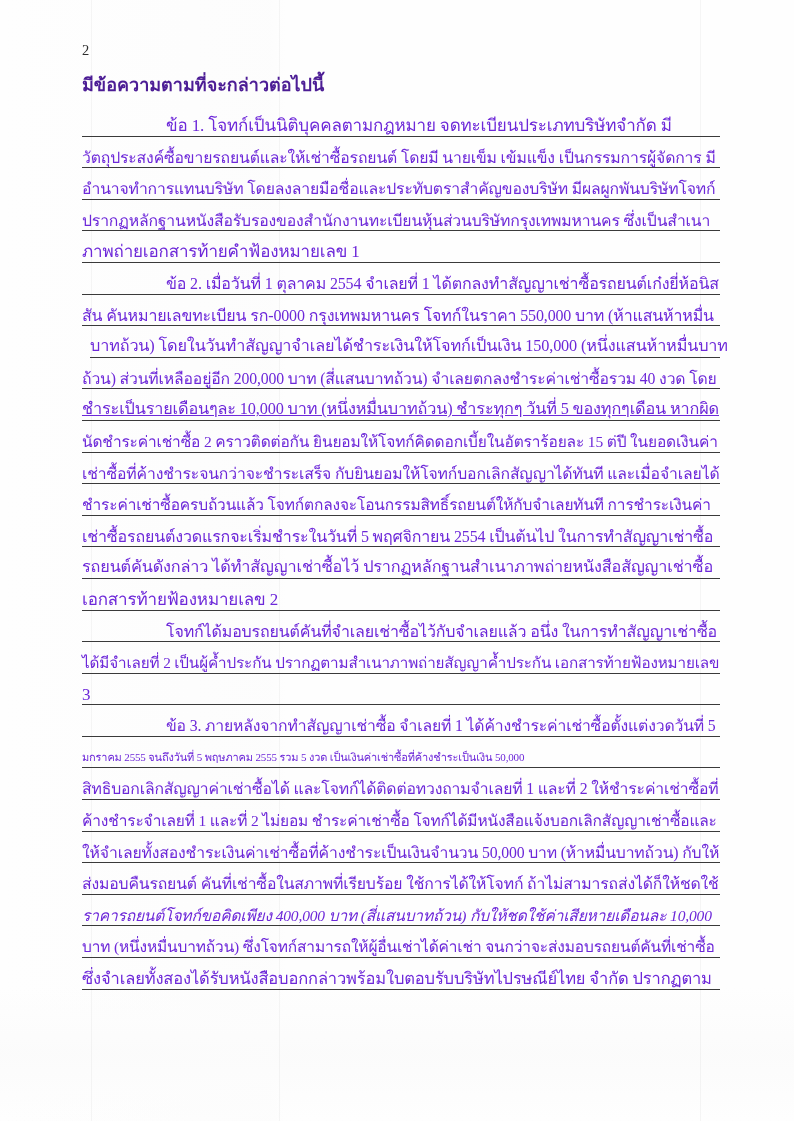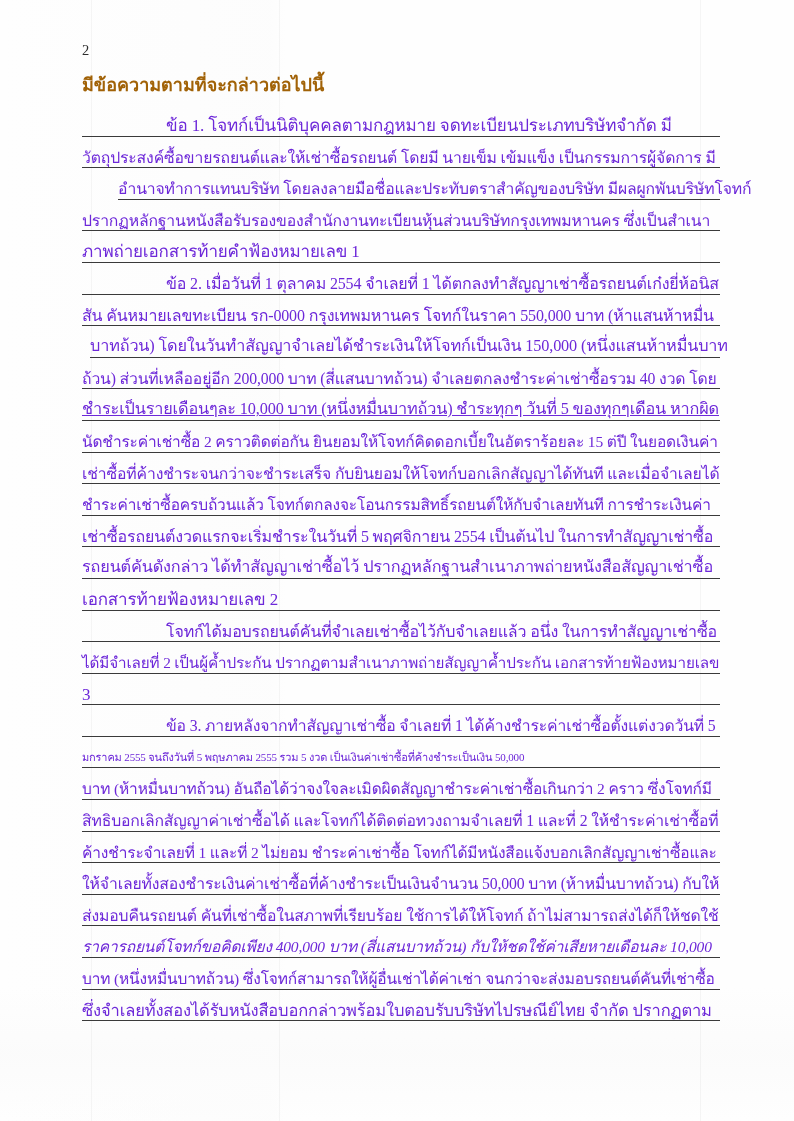--- a/index.html
+++ b/index.html
@@ -50,21 +50,21 @@
     color: #2c2c2c;
     letter-spacing: 0.2px;
     margin: 0 0 10px 0;
     height: 20px;
   }
 
   .doc-heading {
     font-weight: bold;
     font-size: 18px;
     line-height: 30px;
-    color: #a16207;
+    color: #4c1d95;
     margin: 0 0 10px 0;
     white-space: nowrap;
   }
 
   
   .para {
     margin: 0;
   }
   .line {
     display: block;
@@ -104,21 +104,21 @@
 
   <div class="content">
 
     <div class="page-number">2</div>
 
     <div class="doc-heading">มีข้อความตามที่จะกล่าวต่อไปนี้</div>
 
     <div class="para">
       <span class="line ul indent"><span class="txt">ข้อ 1.  โจทก์เป็นนิติบุคคลตามกฎหมาย จดทะเบียนประเภทบริษัทจำกัด มี</span></span>
       <span class="line ul" style="font-size: 15.75px;"><span class="txt">วัตถุประสงค์ซื้อขายรถยนต์และให้เช่าซื้อรถยนต์ โดยมี นายเข็ม เข้มแข็ง เป็นกรรมการผู้จัดการ มี</span></span>
-      <span class="line ul" style="font-size: 15.75px; margin-left: 36px;"><span class="txt">อำนาจทำการแทนบริษัท โดยลงลายมือชื่อและประทับตราสำคัญของบริษัท มีผลผูกพันบริษัทโจทก์</span></span>
+      <span class="line ul" style="font-size: 15.75px;"><span class="txt">อำนาจทำการแทนบริษัท โดยลงลายมือชื่อและประทับตราสำคัญของบริษัท มีผลผูกพันบริษัทโจทก์</span></span>
       <span class="line ul" style="font-size: 15.75px;"><span class="txt">ปรากฏหลักฐานหนังสือรับรองของสำนักงานทะเบียนหุ้นส่วนบริษัทกรุงเทพมหานคร ซึ่งเป็นสำเนา</span></span>
       <span class="line ul"><span class="txt">ภาพถ่ายเอกสารท้ายคำฟ้องหมายเลข 1</span></span>
     </div>
 
     <div class="para">
       <span class="line ul indent" style="font-size: 16px;"><span class="txt">ข้อ 2. เมื่อวันที่ 1 ตุลาคม 2554 จำเลยที่ 1 ได้ตกลงทำสัญญาเช่าซื้อรถยนต์เก๋งยี่ห้อนิส</span></span>
       <span class="line ul" style="font-size: 16px;"><span class="txt">สัน คันหมายเลขทะเบียน รก-0000 กรุงเทพมหานคร โจทก์ในราคา 550,000 บาท (ห้าแสนห้าหมื่น</span></span>
       <span class="line ul" style="font-size: 16.25px; margin-left: 8px;"><span class="txt">บาทถ้วน) โดยในวันทำสัญญาจำเลยได้ชำระเงินให้โจทก์เป็นเงิน 150,000 (หนึ่งแสนห้าหมื่นบาท</span></span>
       <span class="line ul" style="font-size: 15.75px;"><span class="txt">ถ้วน) ส่วนที่เหลืออยู่อีก 200,000 บาท (สี่แสนบาทถ้วน) จำเลยตกลงชำระค่าเช่าซื้อรวม 40 งวด โดย</span></span>
       <span class="line ul" style="font-size: 16.25px; text-decoration: underline;"><span class="txt">ชำระเป็นรายเดือนๆละ  10,000 บาท (หนึ่งหมื่นบาทถ้วน) ชำระทุกๆ วันที่ 5 ของทุกๆเดือน หากผิด</span></span>
@@ -132,21 +132,20 @@
 
     <div class="para">
       <span class="line ul indent" style="font-size: 16px;"><span class="txt">โจทก์ได้มอบรถยนต์คันที่จำเลยเช่าซื้อไว้กับจำเลยแล้ว อนึ่ง ในการทำสัญญาเช่าซื้อ</span></span>
       <span class="line ul" style="font-size: 15.25px;"><span class="txt">ได้มีจำเลยที่ 2 เป็นผู้ค้ำประกัน ปรากฏตามสำเนาภาพถ่ายสัญญาค้ำประกัน เอกสารท้ายฟ้องหมายเลข</span></span>
       <span class="line ul"><span class="txt">3</span></span>
     </div>
 
     <div class="para">
       <span class="line ul indent" style="font-size: 15.75px;"><span class="txt">ข้อ 3.  ภายหลังจากทำสัญญาเช่าซื้อ จำเลยที่ 1 ได้ค้างชำระค่าเช่าซื้อตั้งแต่งวดวันที่ 5</span></span>
       <span class="line ul" style="font-size: 11px;"><span class="txt">มกราคม 2555 จนถึงวันที่ 5 พฤษภาคม 2555 รวม 5 งวด เป็นเงินค่าเช่าซื้อที่ค้างชำระเป็นเงิน 50,000</span></span>
-      <span class="line ul" style="font-size: 15.5px;"><span class="txt">บาท (ห้าหมื่นบาทถ้วน) อันถือได้ว่าจงใจละเมิดผิดสัญญาชำระค่าเช่าซื้อเกินกว่า 2 คราว ซึ่งโจทก์มี</span></span>
       <span class="line ul" style="font-size: 15.75px;"><span class="txt">สิทธิบอกเลิกสัญญาค่าเช่าซื้อได้ และโจทก์ได้ติดต่อทวงถามจำเลยที่ 1 และที่ 2 ให้ชำระค่าเช่าซื้อที่</span></span>
       <span class="line ul" style="font-size: 15.5px;"><span class="txt">ค้างชำระจำเลยที่ 1 และที่ 2 ไม่ยอม ชำระค่าเช่าซื้อ โจทก์ได้มีหนังสือแจ้งบอกเลิกสัญญาเช่าซื้อและ</span></span>
       <span class="line ul" style="font-size: 15.75px;"><span class="txt">ให้จำเลยทั้งสองชำระเงินค่าเช่าซื้อที่ค้างชำระเป็นเงินจำนวน 50,000 บาท (ห้าหมื่นบาทถ้วน) กับให้</span></span>
       <span class="line ul" style="font-size: 15.75px;"><span class="txt">ส่งมอบคืนรถยนต์ คันที่เช่าซื้อในสภาพที่เรียบร้อย ใช้การได้ให้โจทก์ ถ้าไม่สามารถส่งได้ก็ให้ชดใช้</span></span>
       <span class="line ul" style="font-size: 15.5px; font-style: italic;"><span class="txt">ราคารถยนต์โจทก์ขอคิดเพียง 400,000 บาท (สี่แสนบาทถ้วน) กับให้ชดใช้ค่าเสียหายเดือนละ  10,000</span></span>
       <span class="line ul" style="font-size: 15.5px;"><span class="txt">บาท (หนึ่งหมื่นบาทถ้วน) ซึ่งโจทก์สามารถให้ผู้อื่นเช่าได้ค่าเช่า จนกว่าจะส่งมอบรถยนต์คันที่เช่าซื้อ</span></span>
       <span class="line ul" style="font-size: 16.5px;"><span class="txt">ซึ่งจำเลยทั้งสองได้รับหนังสือบอกกล่าวพร้อมใบตอบรับบริษัทไปรษณีย์ไทย จำกัด ปรากฏตาม</span></span>
     </div>
 
   </div>

